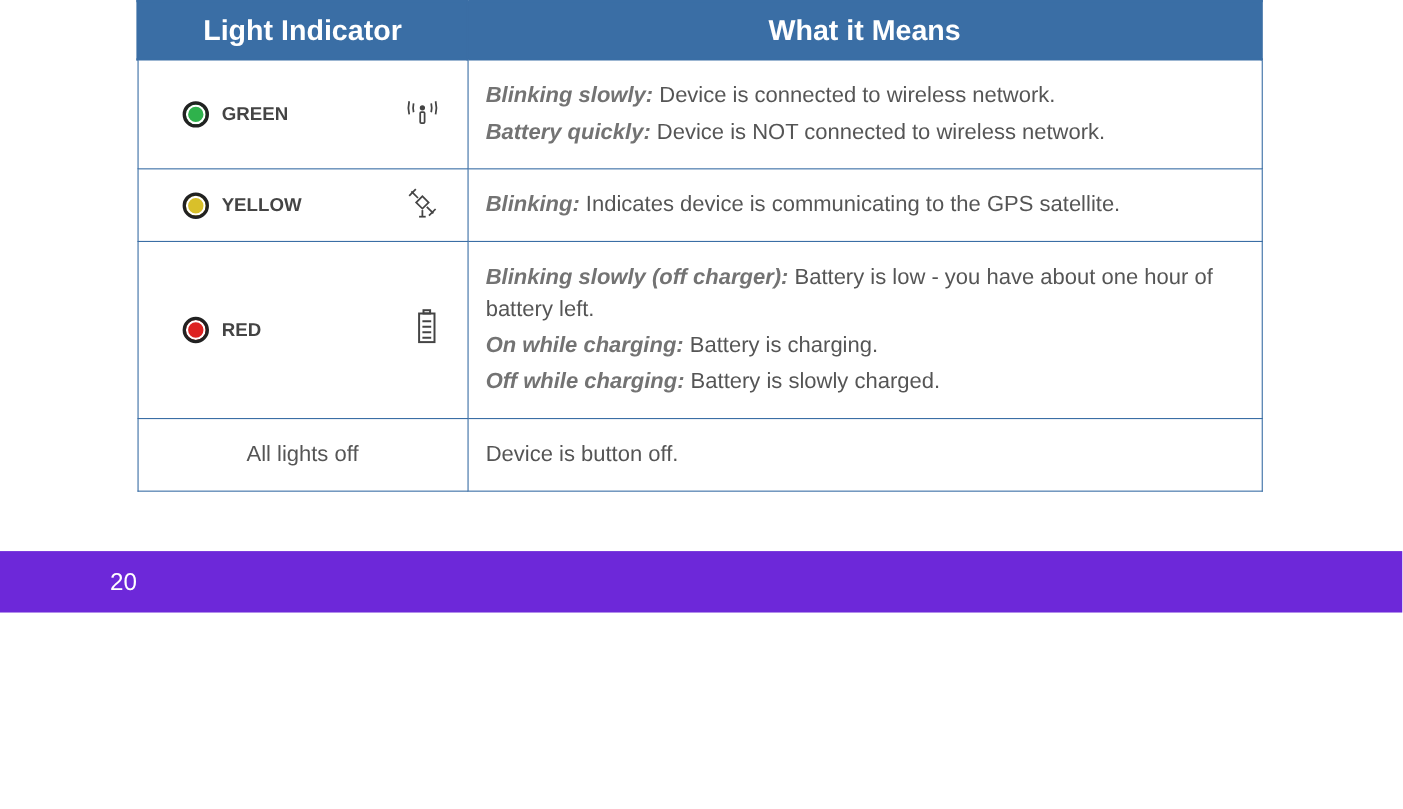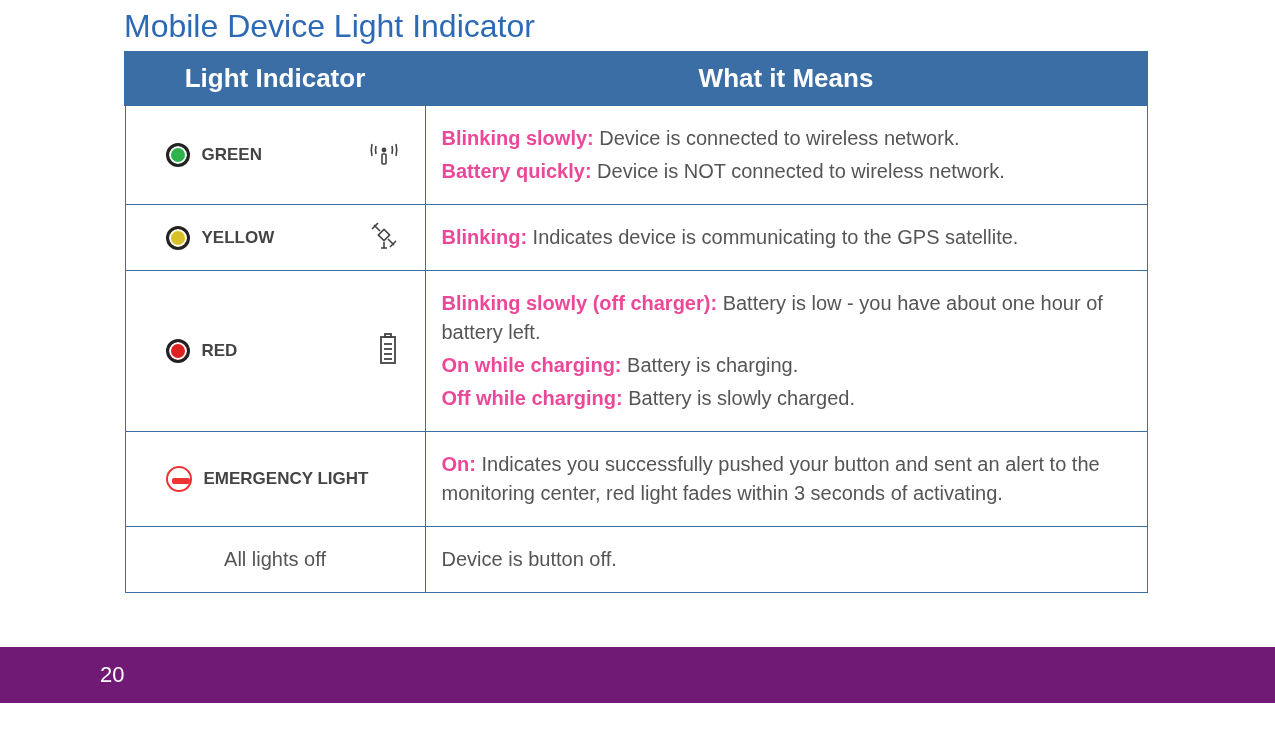--- a/index.html
+++ b/index.html
@@ -69,41 +69,40 @@
     width:26px;height:26px;
   }
   .dot.emergency::after{
     content:"";
     position:absolute;
     left:4px;top:10px;width:18px;height:6px;
     background:#e33;border-radius:2px;
   }
   .icon-col { margin-left:auto; padding-right:10px; }
   .meaning p { margin: 4px 0; line-height:1.45; }
-  .meaning b { color:#ec4899; }
+  .meaning b { color:#737373;font-style:italic; }
   .footer {
     margin-top: 54px;
-    background:#701a75;
+    background:#6d28d9;
     color:#fff;
     display:flex;
     align-items:center;
     height:56px;
     padding:0 60px 0 100px;
     font-size:20px;
   }
   .footer .pnum { font-size:22px; }
   .footer .guide { margin-left:auto; }
   .all-off-cell{ text-align:center; font-weight:normal; color:#444; font-size:22px;}
   svg { flex-shrink:0; }
 </style>
 </head>
 <body>
 
 <div class="page">
-  <div class="title">Mobile Device Light Indicator</div>
 
   <table class="ind">
     <thead>
       <tr>
         <th>Light Indicator</th>
         <th>What it Means</th>
       </tr>
     </thead>
     <tbody>
 
@@ -170,31 +169,20 @@
             </span>
           </div>
         </td>
         <td class="meaning">
           <p><b>Blinking slowly (off charger):</b><span> Battery is low - you have about one hour of battery left.</span></p>
           <p><b>On while charging:</b><span> Battery is charging.</span></p>
           <p><b>Off while charging:</b><span> Battery is slowly charged.</span></p>
         </td>
       </tr>
 
-      <tr>
-        <td>
-          <div class="ind-cell">
-            <span class="dot emergency"></span>
-            <span class="ind-label small">EMERGENCY LIGHT</span>
-          </div>
-        </td>
-        <td class="meaning">
-          <p><b>On:</b><span> Indicates you successfully pushed your button and sent an alert to the monitoring center, red light fades within 3 seconds of activating.</span></p>
-        </td>
-      </tr>
 
       <tr>
         <td class="all-off-cell">All lights off</td>
         <td class="meaning">
           <p>Device is button off.</p>
         </td>
       </tr>
     </tbody>
   </table>
 

